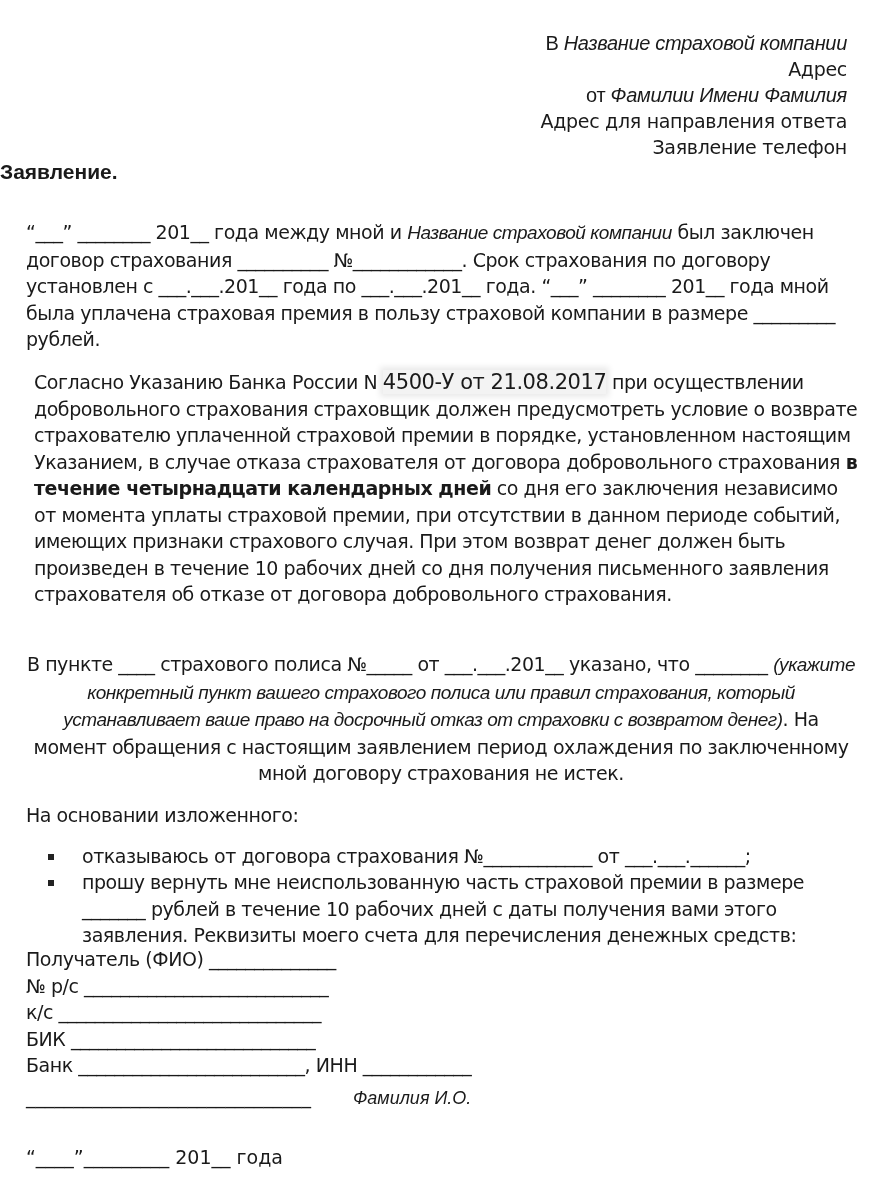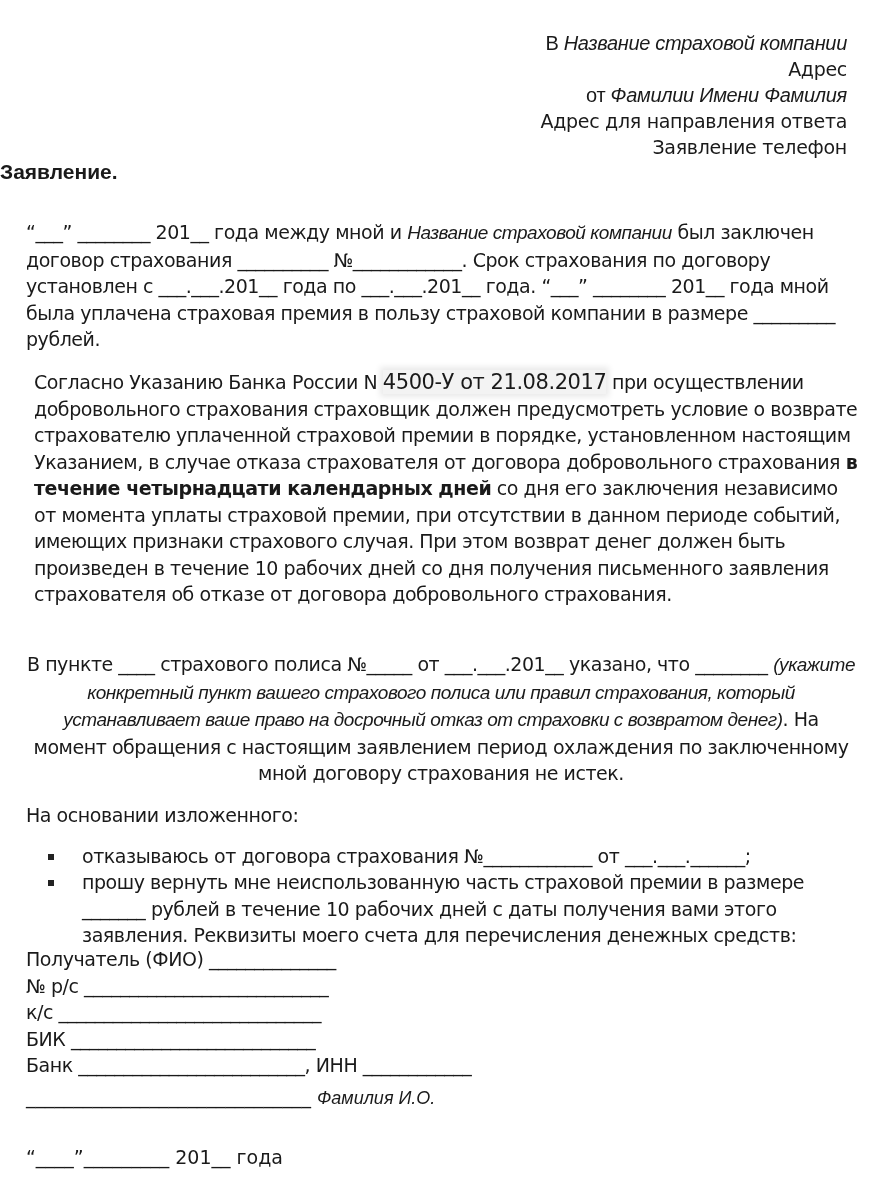--- a/index.html
+++ b/index.html
@@ -33,21 +33,21 @@
   }
   .b { font-weight: bold; }
   ul.bullets { list-style: none; margin: 14px; padding: 0; }
   ul.bullets li { position: relative; padding-left: 42px; }
   ul.bullets li .bul {
     position: absolute; left: 8px; top: 11px; width: 6px; height: 6px; background: #222;
   }
   .req { position: absolute; left: 26px; top: 930px; font-size: 19px; line-height: 26.5px; letter-spacing: -0.45px; }
   .req div { white-space: pre; }
   .sig { position: absolute; left: 26px; top: 1070px; font-size: 19px; white-space: pre; }
-  .sig .it { font-size: 18px; }
+  .sig .it { font-size: 18px; margin-left: 36px; }
   .date { position: absolute; left: 26px; top: 1130px; font-size: 19px; white-space: pre; }
 </style>
 </head>
 <body>
 
 <div class="page">
 
   <div class="header">
     <div class="arial"><span>В </span><span class="it">Название страховой компании</span></div>
     <div>Адрес</div>

